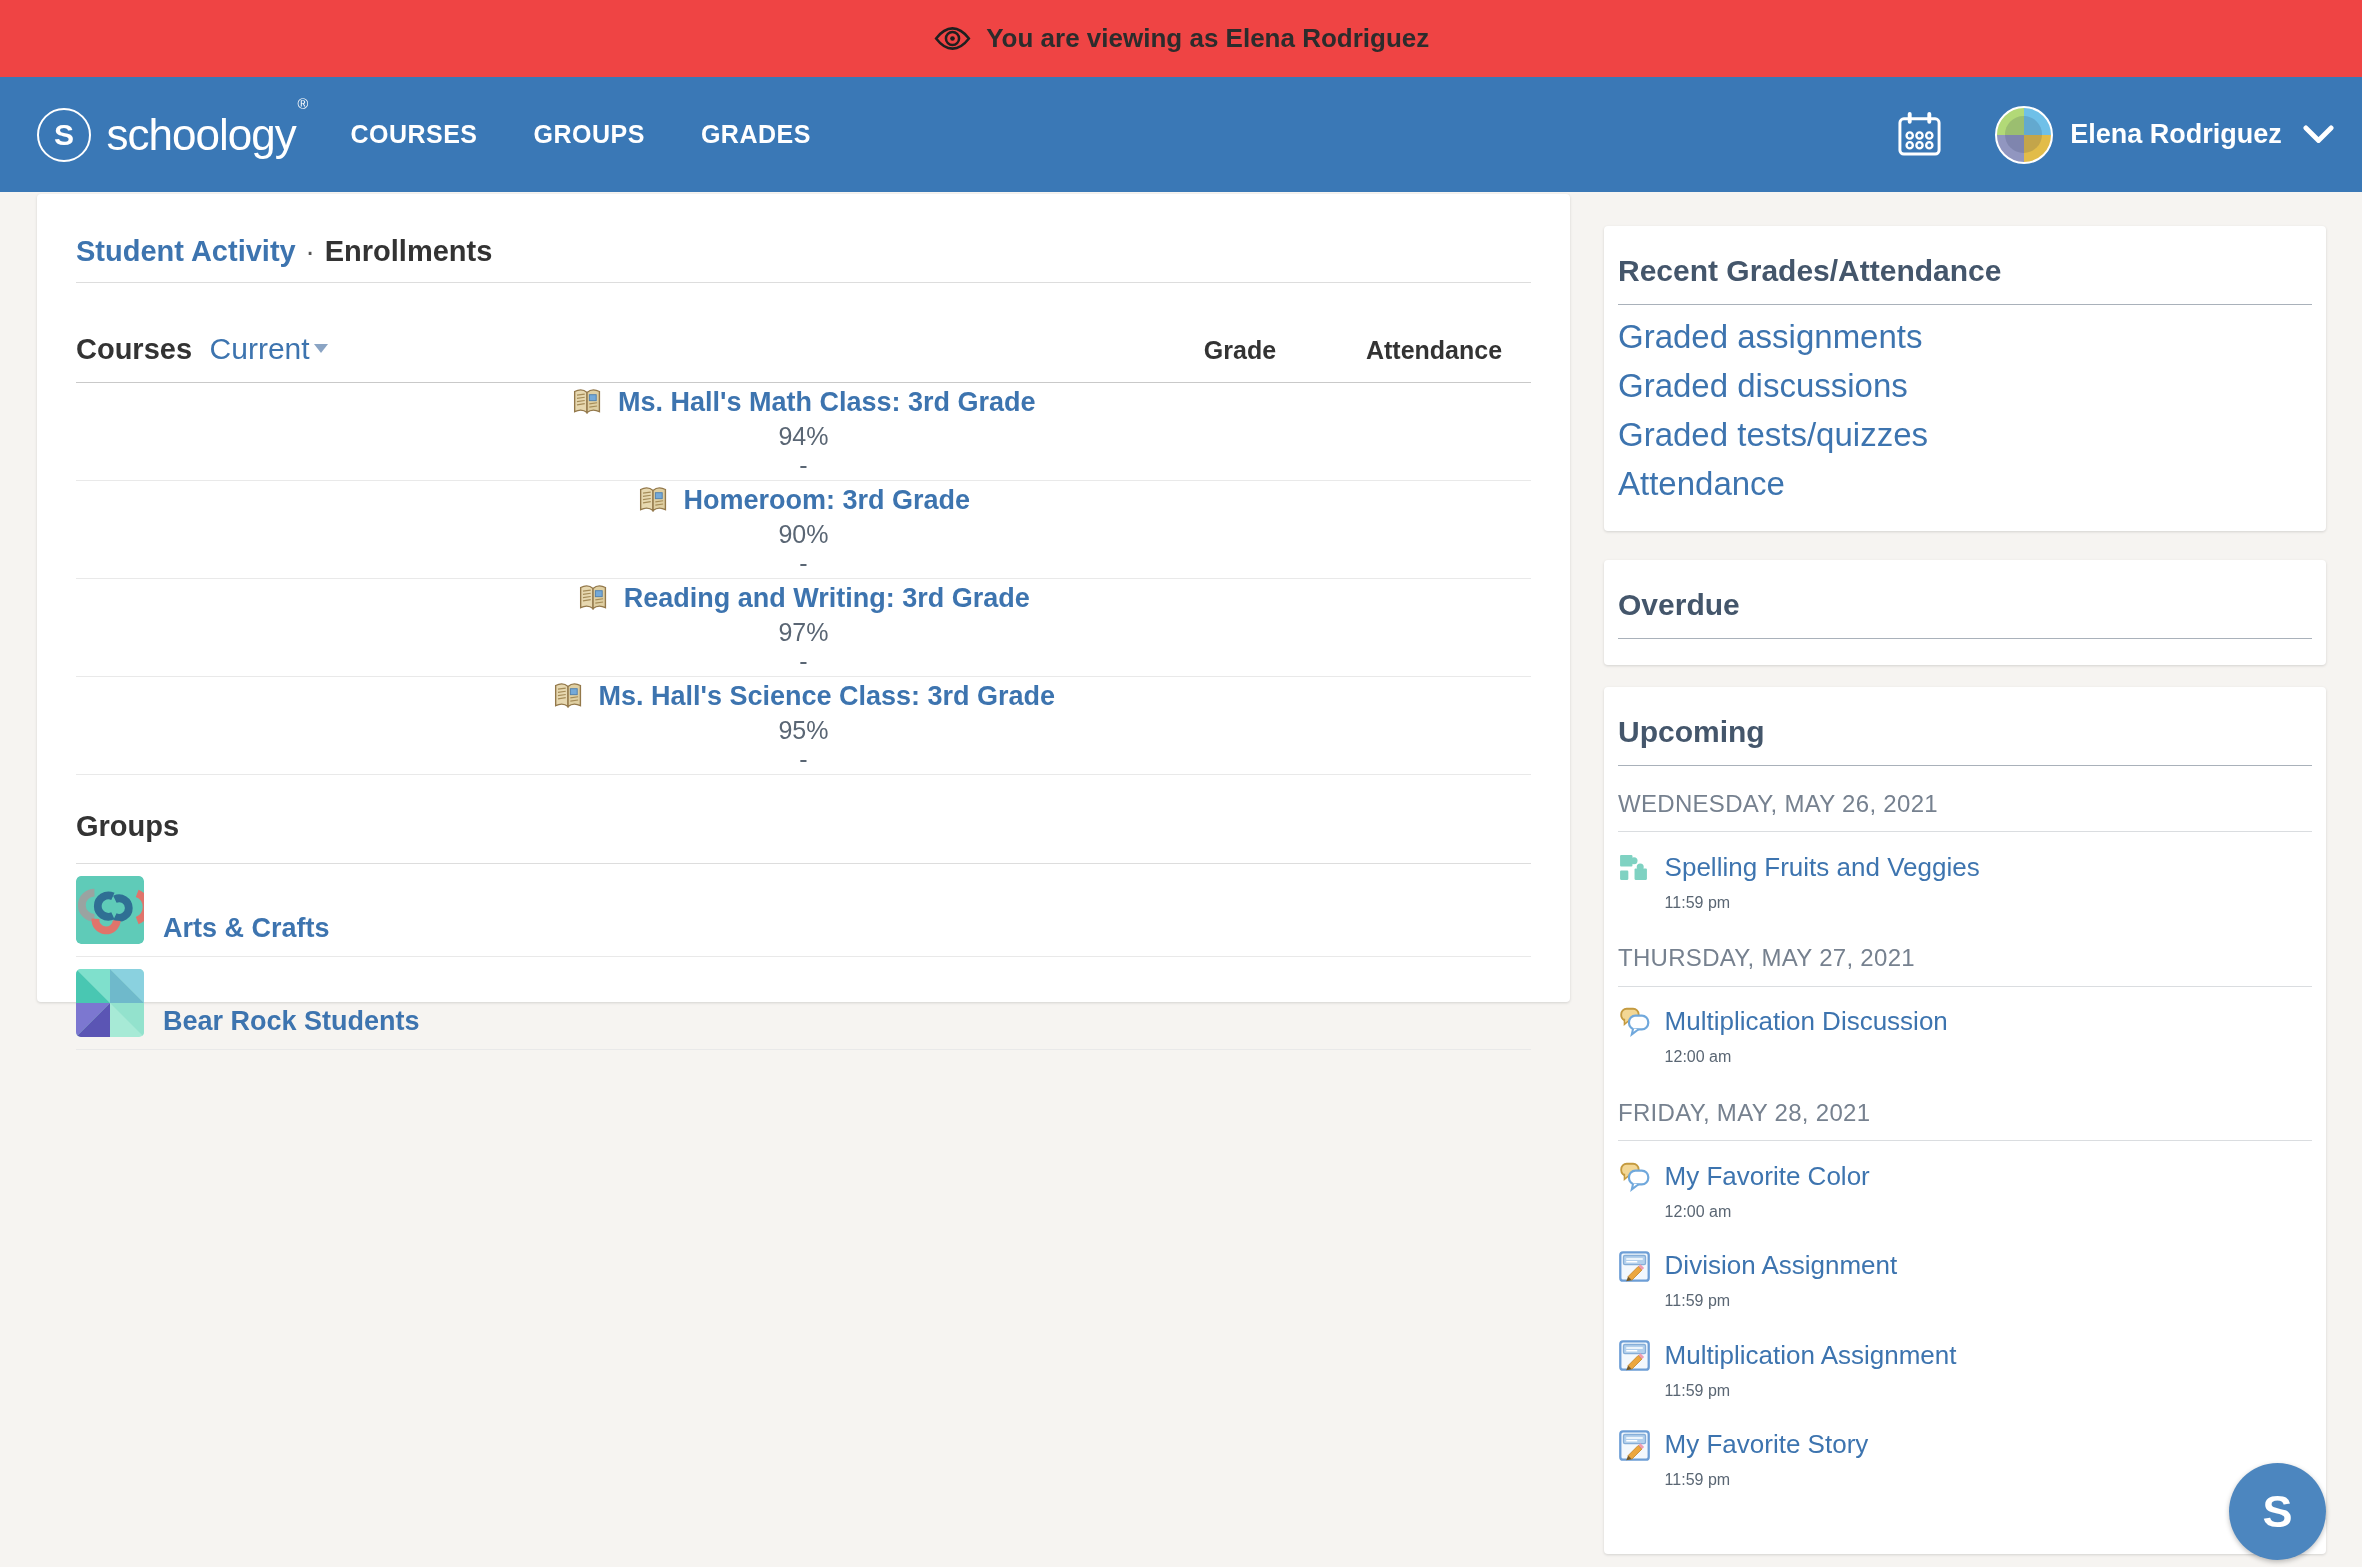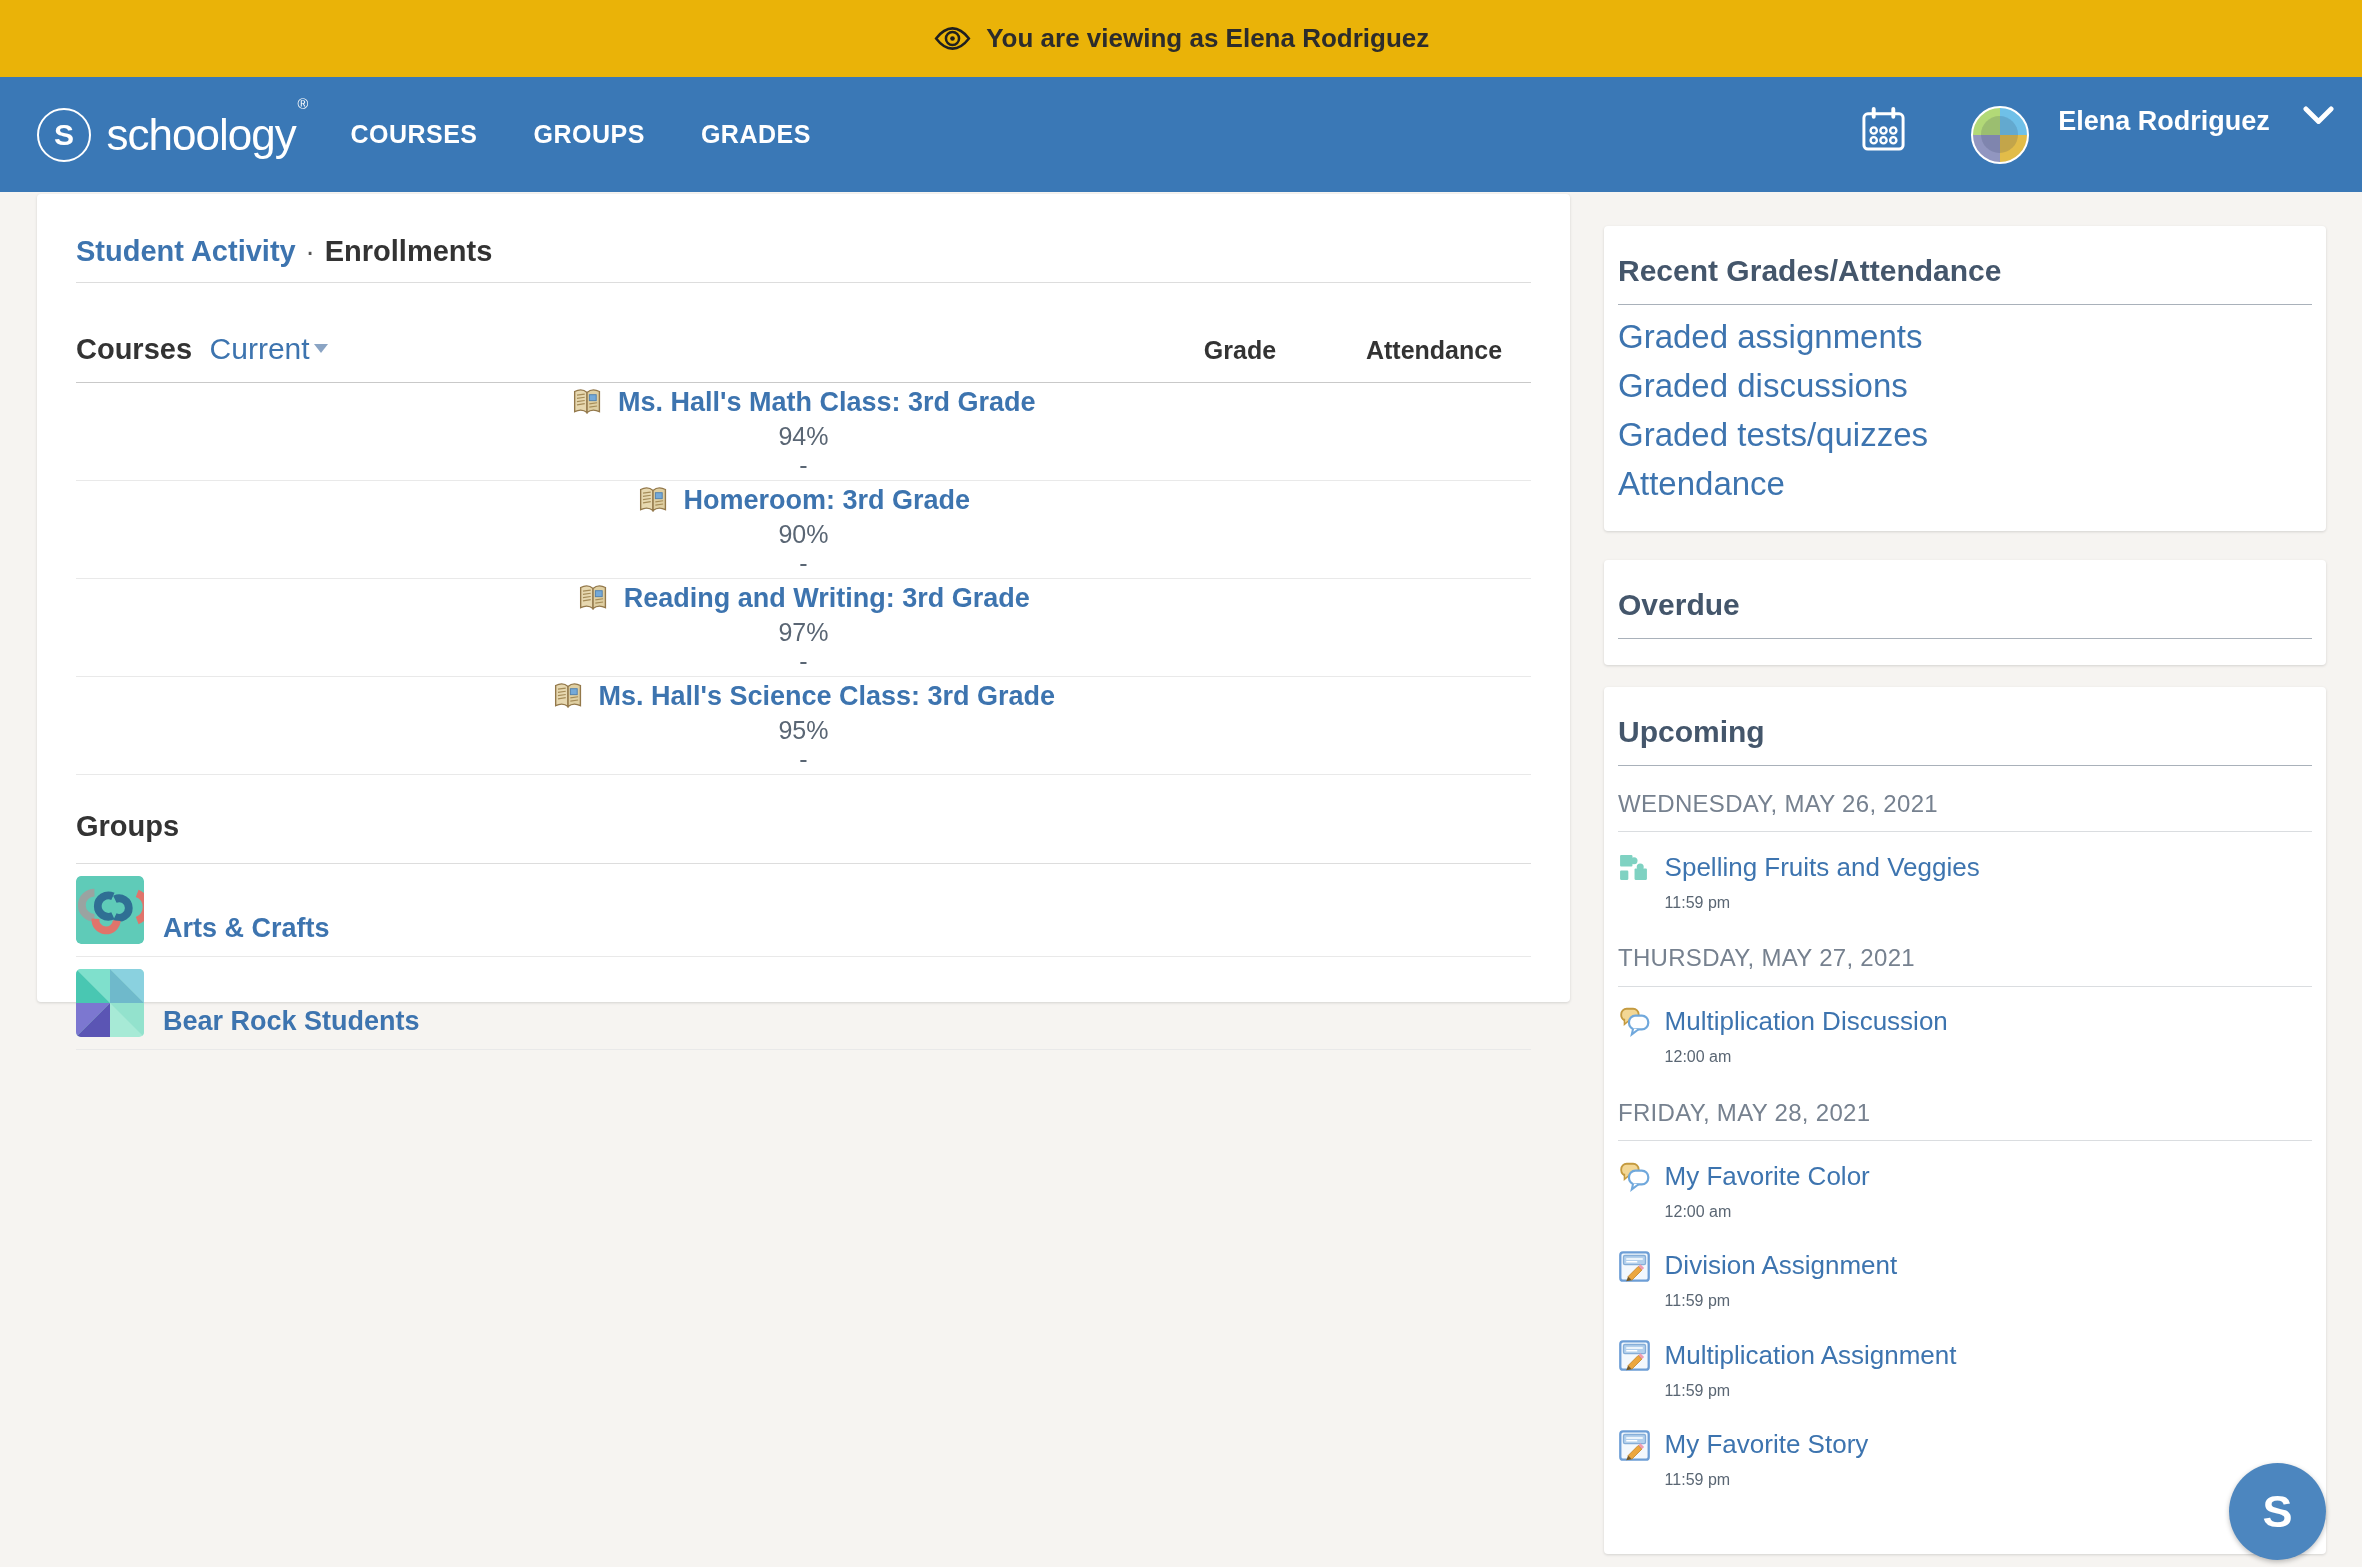--- a/index.html
+++ b/index.html
@@ -1,34 +1,34 @@
 <!DOCTYPE html>
 <html><head>
 <meta charset="utf-8">
 <style>
   html,body{margin:0;padding:0;}
   body{font-family:"Liberation Sans","DejaVu Sans",sans-serif;}
   .page{position:relative;width:2363px;height:1567px;background:#f6f4f1;overflow:hidden;}
 
   
-  .view-banner{position:absolute;left:0;top:0;width:2363px;height:77px;background:#eab308;
+  .view-banner{position:absolute;left:0;top:0;width:2363px;height:77px;background:#ef4444;
     display:flex;align-items:center;justify-content:center;gap:15.5px;}
   .view-banner .txt{font-size:26px;font-weight:700;color:#2c2c2c;}
 
   
   .nav{position:absolute;left:0;top:77px;width:2363px;height:115px;background:#3a78b6;
     display:flex;align-items:center;box-sizing:border-box;padding:0 29px 0 37px;}
   .brand{display:flex;align-items:center;gap:15.5px;cursor:pointer;}
   .brand-mark{width:50px;height:50px;border:2.9px solid #fff;border-radius:50%;
     display:flex;align-items:center;justify-content:center;color:#fff;font-size:30px;font-weight:600;}
   .brand-name{color:#fff;font-size:44px;font-weight:500;letter-spacing:-1px;line-height:1;}
   .brand-reg{color:#fff;font-size:14.6px;vertical-align:top;position:relative;top:-15.5px;left:1.9px;font-weight:400;}
   .menu{display:flex;gap:56px;margin-left:45px;}
   .menu-item{color:#fff;font-size:25px;font-weight:700;letter-spacing:0.5px;cursor:pointer;}
-  .nav-right{margin-left:auto;display:flex;gap:12px;}
+  .nav-right{margin-left:auto;display:flex;align-items:center;}
   .avatar{width:54px;height:54px;border-radius:50%;border:2.9px solid #fff;position:relative;margin-left:52px;
     background:conic-gradient(#6fc0e8 0 90deg,#e2bc49 0 180deg,#9196c0 0 270deg,#b2d977 0 360deg);cursor:pointer;}
   .avatar::after{content:"";position:absolute;inset:16%;border-radius:50%;background:rgba(40,50,80,.16);}
   .nav-user{color:#fff;font-size:27px;font-weight:700;margin:0 21.3px 0 17.5px;cursor:pointer;}
 
   
   .card{position:absolute;background:#fff;border-radius:3.9px;box-shadow:0 1px 2.9px rgba(0,0,0,.14);box-sizing:border-box;}
 
   
   .main-card{left:37px;top:194px;width:1533px;height:808px;padding:0 39px;}

